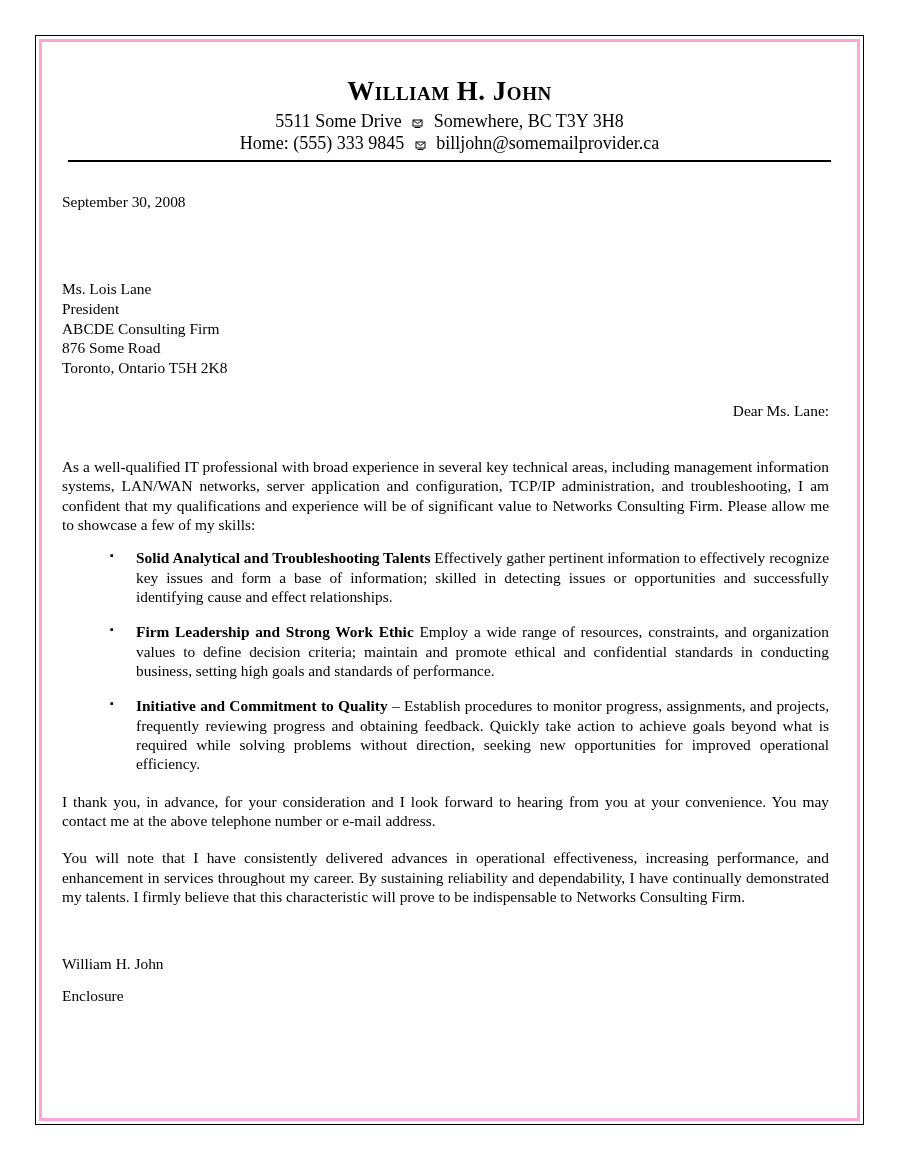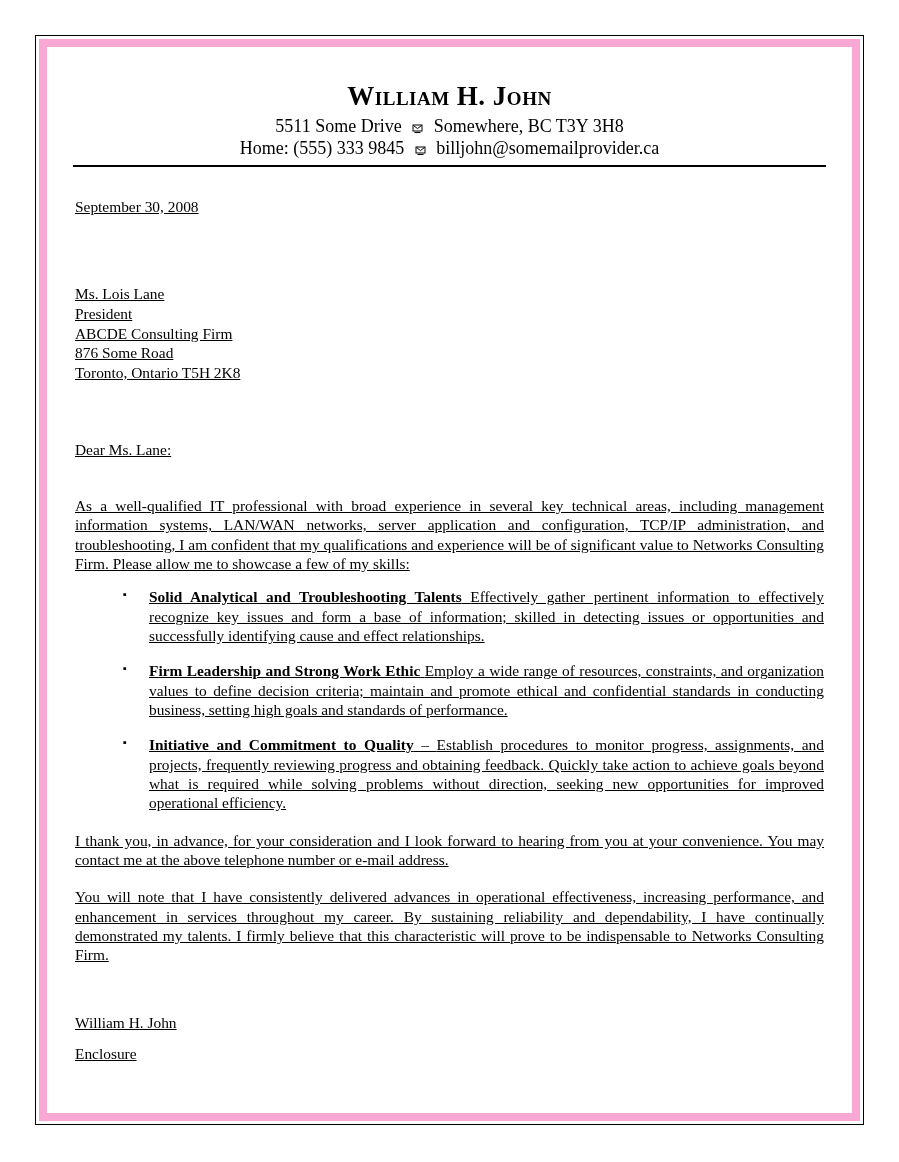--- a/index.html
+++ b/index.html
@@ -25,21 +25,21 @@
     height: 1090px;
     border: 1px solid #000;
     box-sizing: border-box;
   }
   .page-frame-inner {
     position: absolute;
     left: 3px;
     top: 3px;
     right: 3px;
     bottom: 3px;
-    border: 8px solid #f9a8d4;
+    border: 3px solid #f9a8d4;
     box-sizing: border-box;
     background: #fff;
   }
 
   .sheet {
     position: absolute;
     left: 0;
     top: 0;
     right: 0;
     bottom: 0;
@@ -74,36 +74,36 @@
     top: 1px;
   }
   .rule {
     height: 2px;
     background: #000;
     margin: 5px 26px 0 26px;
   }
 
   
   .letter-body {
-    padding: 0 28px 0 28px;
+    padding: 0 28px 0 20px;
     font-size: 15.4px;
     line-height: 1.255;
-    text-decoration: underline;
   }
   .date-line {
     margin-top: 30px;
   }
   .recipient {
     margin-top: 68px;
     line-height: 1.28;
   }
   .recipient div { white-space: nowrap; }
 
   .salutation {
-    margin-top: 57px;
+    margin-top: 23px;
+    text-align: right;
   }
   p.para {
     margin: 18px 0 0 0;
     text-align: justify;
     text-justify: inter-word;
   }
   p.para.first { margin-top: 37px; }
 
   
   ul.skills {

